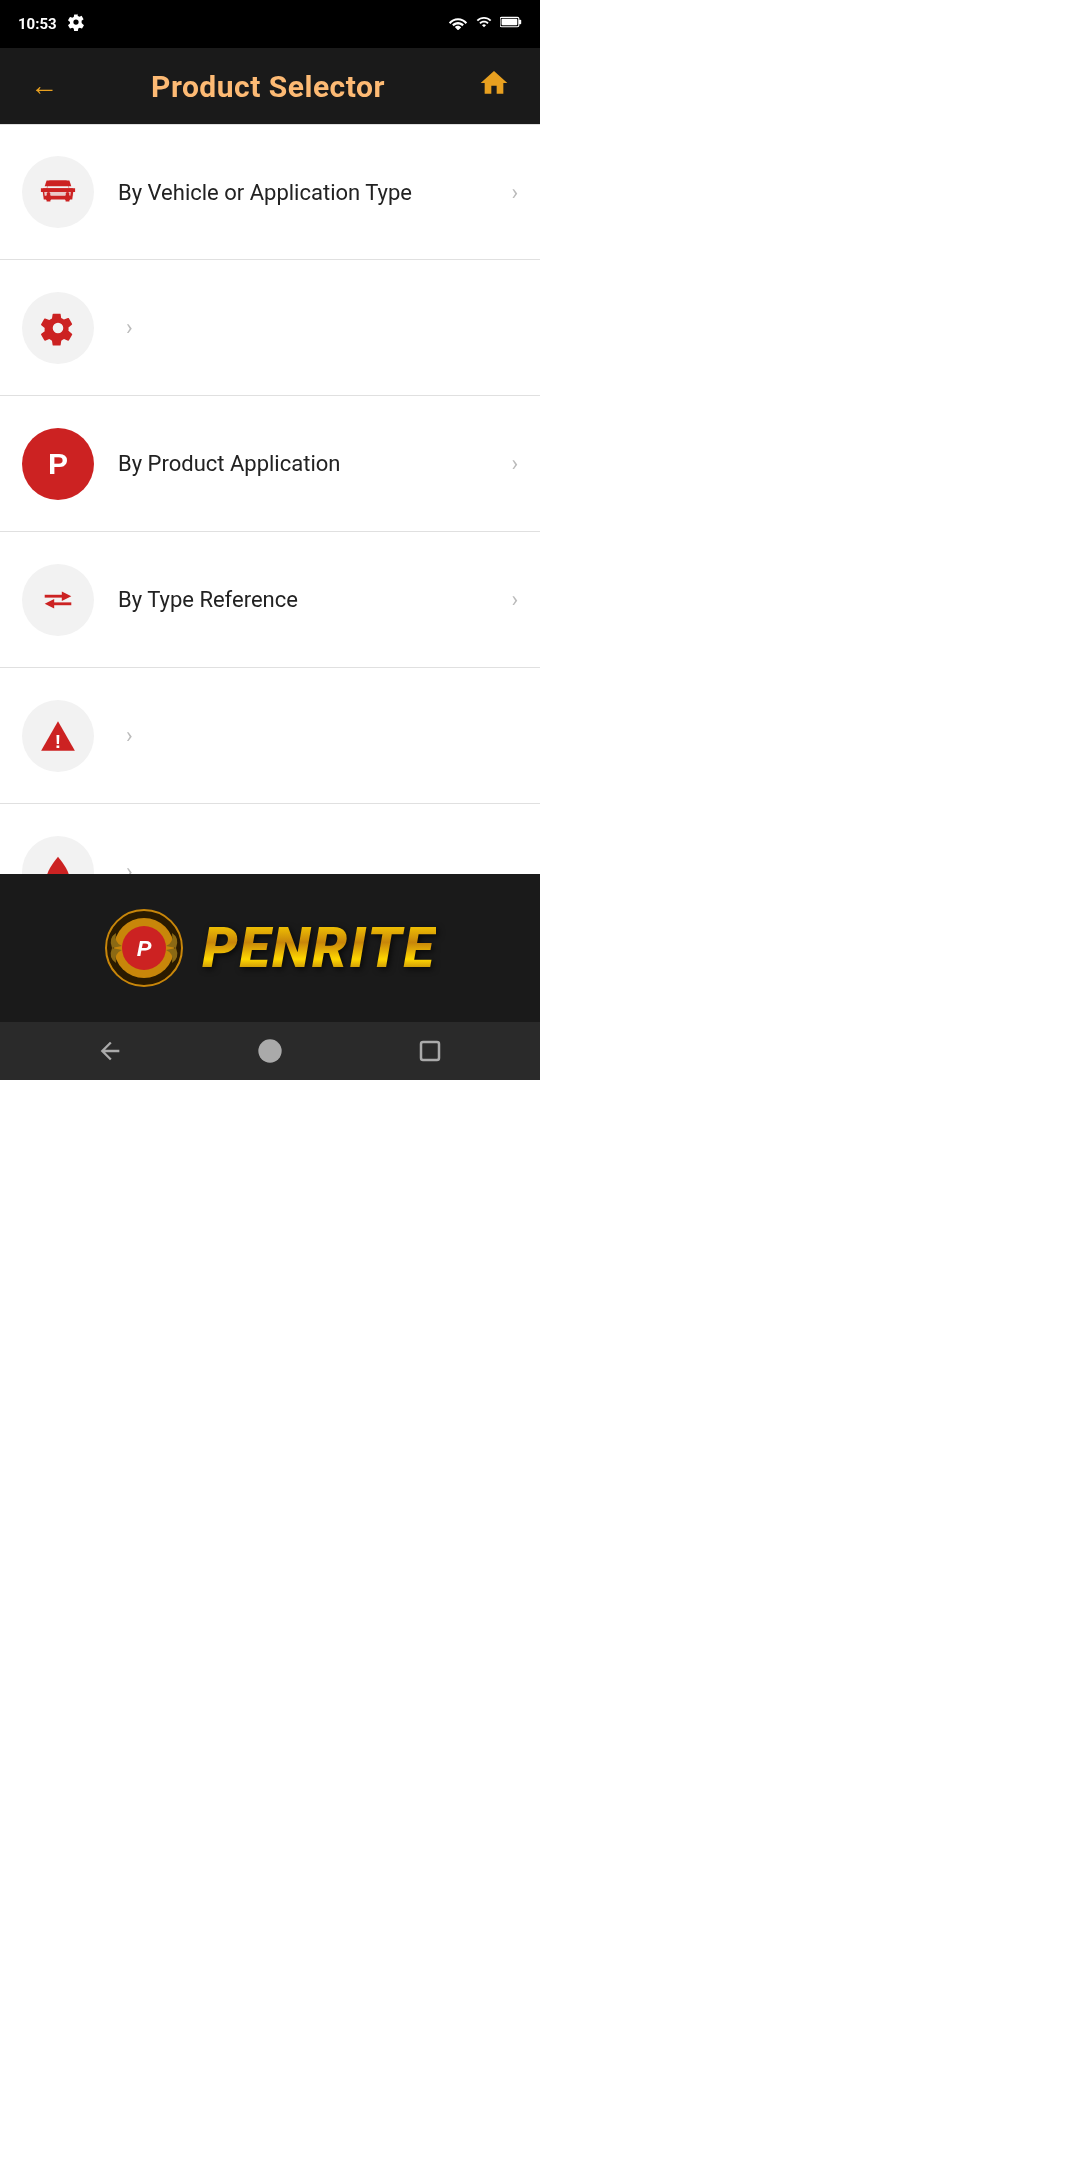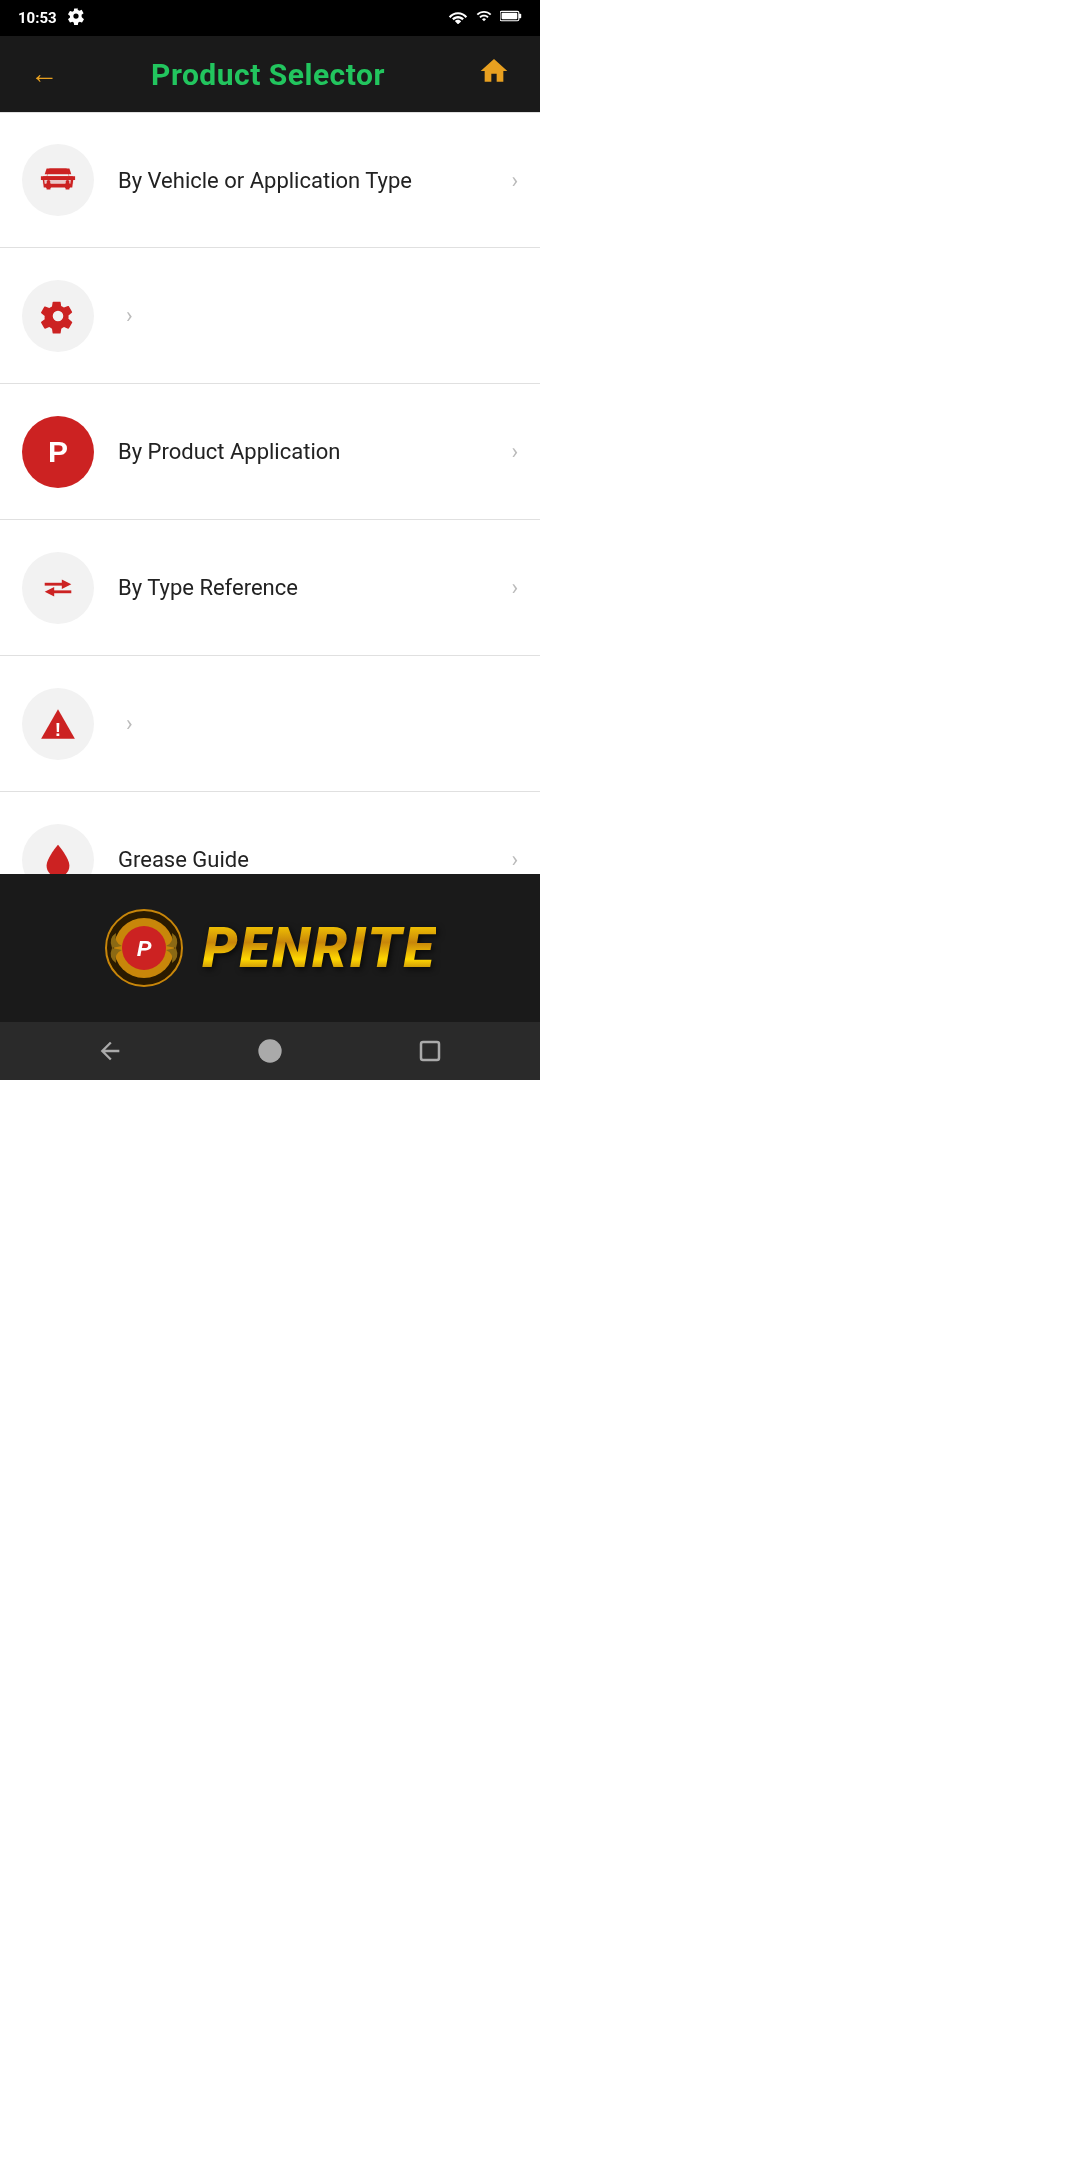--- a/index.html
+++ b/index.html
@@ -10,21 +10,21 @@
       height: 1080px;
       background: #fff;
       font-family: 'Roboto', Arial, sans-serif;
       overflow: hidden;
       position: relative;
     }
 
     
     .status-bar {
       background: #000;
-      height: 36px;
+      height: 48px;
       display: flex;
       align-items: center;
       justify-content: space-between;
       padding: 0 18px;
       color: #fff;
       font-size: 15px;
       font-weight: bold;
     }
     .status-left { display: flex; align-items: center; gap: 10px; }
     .status-right { display: flex; align-items: center; gap: 8px; }
@@ -32,21 +32,21 @@
     
     .app-bar {
       background: #1a1a1a;
       height: 76px;
       display: flex;
       align-items: center;
       justify-content: space-between;
       padding: 0 22px;
     }
     .app-bar-title {
-      color: #22c55e;
+      color: #fdba74;
       font-size: 30px;
       font-weight: bold;
       letter-spacing: 0.5px;
       text-align: right;
     }
     .back-btn {
       color: #E8A020;
       font-size: 28px;
       cursor: pointer;
       background: none;
@@ -277,21 +277,20 @@
       </div>
       <span class="chevron">›</span>
     </div>
 
     <div class="menu-item">
       <div class="icon-circle">
         <svg class="icon-svg" viewBox="0 0 36 40">
           <path d="M18 4 C18 4 6 18 6 26 a12 12 0 0024 0 C30 18 18 4 18 4z" fill="#cc2222"></path>
         </svg>
       </div>
-      <span class="menu-label">Grease Guide</span>
       <span class="chevron">›</span>
     </div>
 
   </div>
 
   <div class="footer">
 
     <div class="penrite-badge">
       <svg viewBox="0 0 80 80" width="80" height="80">
 

